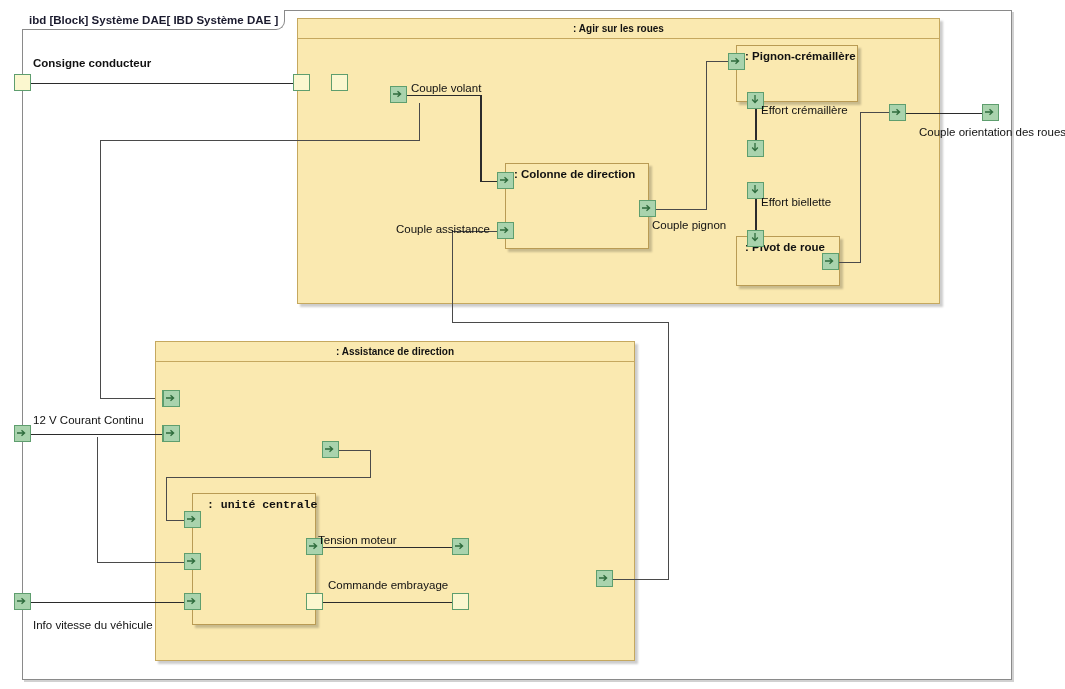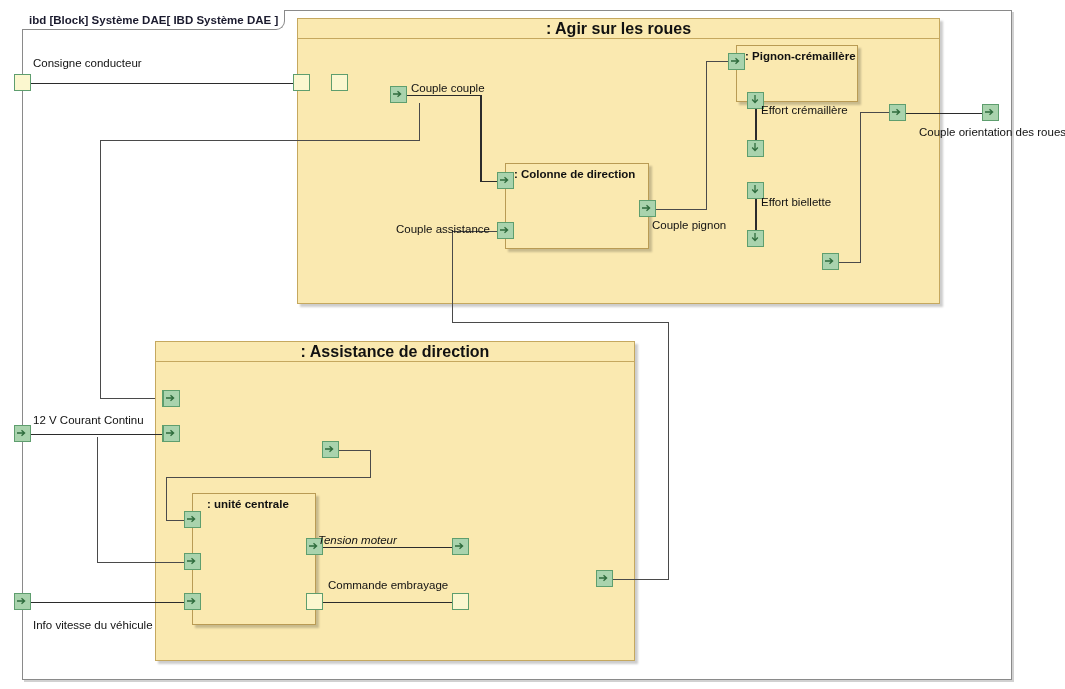--- a/index.html
+++ b/index.html
@@ -16,21 +16,21 @@
              font-size:11.5px;font-weight:bold;color:#1a1a2e;white-space:nowrap;
              border-bottom-right-radius:9px;}
 
   
   .part{position:absolute;background:#fae9b0;border:1px solid #b99b54;
         box-shadow:3px 3px 2px 0 rgba(0,0,0,.20);}
   .part.outerpart{background:#fae9b0;border:1px solid #c5a85f;}
   .part-hdr{position:absolute;left:0;right:0;top:0;height:19px;
             border-bottom:1px solid #c5a85f;
             display:flex;align-items:center;justify-content:center;
-            font-size:16px;font-weight:bold;color:#111;white-space:nowrap;}
+            font-size:10px;font-weight:bold;color:#111;white-space:nowrap;}
   .part-title{position:absolute;left:0;right:0;top:2px;height:16px;
               display:flex;align-items:center;justify-content:center;
               font-size:11.5px;font-weight:bold;color:#111;white-space:nowrap;}
   .part-title.lft{justify-content:flex-start;padding-left:8px;}
 
   
   .port{position:absolute;width:17px;height:17px;box-sizing:border-box;
         border:1.5px solid #5e9e6e;background:#a9d3ad;}
   .port.plain{background:#fbf7cf;border:1.5px solid #5e9e6e;}
   .port svg{position:absolute;left:0;top:0;width:14px;height:14px;}
@@ -91,20 +91,25 @@
     <div class="part-title lft">
       <span>: Pignon-crémaillère</span>
     </div>
   </div>
 
   <div class="ln v" style="left:755px;top:100px;height:48px;"></div>
 
 
   <div class="ln v" style="left:755px;top:190px;height:48px;"></div>
 
+  <div class="part" style="left:736px;top:236px;width:102px;height:48px;">
+    <div class="part-title lft">
+      <span>: Pivot de roue</span>
+    </div>
+  </div>
 
   <div class="ln thin h" style="left:838px;top:261.5px;width:23px;"></div>
   <div class="ln thin v" style="left:860px;top:112px;height:150px;"></div>
   <div class="ln thin h" style="left:860px;top:112px;width:30px;"></div>
 
   <div class="ln h" style="left:905px;top:112.5px;width:80px;"></div>
 
   <div class="part outerpart" style="left:155px;top:341px;width:478px;height:318px;">
     <div class="part-hdr">
       <span>: Assistance de direction</span>
@@ -112,21 +117,21 @@
   </div>
 
 
   <div class="ln thin h" style="left:339px;top:449.5px;width:32px;"></div>
   <div class="ln thin v" style="left:370px;top:449.5px;height:28px;"></div>
   <div class="ln thin h" style="left:166px;top:476.5px;width:205px;"></div>
   <div class="ln thin v" style="left:166px;top:476.5px;height:44px;"></div>
   <div class="ln thin h" style="left:166px;top:519.5px;width:18px;"></div>
 
   <div class="part" style="left:192px;top:493px;width:122px;height:130px;">
-    <div class="part-title lft" style="padding-left:14px;">
+    <div class="part-title lft" style="padding-left:14px;font-family:Liberation Mono, monospace;">
       <span>: unité centrale</span>
     </div>
   </div>
 
   <div class="ln h" style="left:314px;top:546.5px;width:139px;"></div>
 
   <div class="ln h" style="left:314px;top:601.5px;width:139px;"></div>
 
 
   <div class="ln thin h" style="left:613px;top:578.5px;width:56px;"></div>
@@ -136,21 +141,21 @@
   <div class="ln thin h" style="left:452px;top:230.5px;width:46px;"></div>
 
   <div class="ln h" style="left:30px;top:433.5px;width:141px;"></div>
 
   <div class="ln thin v" style="left:97px;top:437px;height:125px;"></div>
   <div class="ln thin h" style="left:97px;top:561.5px;width:95px;"></div>
 
   <div class="ln h" style="left:30px;top:601.5px;width:162px;"></div>
 
   <div class="port plain" style="left:14px;top:74px;"></div>
-  <div class="lbl ext" style="left:33px;top:57px;">Consigne conducteur</div>
+  <div class="lbl ext" style="left:33px;top:57px;font-weight:bold;">Consigne conducteur</div>
 
   <div class="port" style="left:14px;top:425px;">
     <svg viewBox="0 0 14 14">
       <path d="M2 7 H9 M6.5 4.2 L9.6 7 L6.5 9.8" fill="none" stroke="#2e6b3c" stroke-width="1.3"></path>
     </svg>
   </div>
   <div class="lbl ext" style="left:33px;top:414px;">12 V Courant Continu</div>
 
   <div class="port" style="left:14px;top:593px;">
     <svg viewBox="0 0 14 14">
@@ -172,21 +177,21 @@
       <path d="M2 7 H9 M6.5 4.2 L9.6 7 L6.5 9.8" fill="none" stroke="#2e6b3c" stroke-width="1.3"></path>
     </svg>
   </div>
 
   <div class="port plain" style="left:331px;top:74px;"></div>
   <div class="port" style="left:390px;top:86px;">
     <svg viewBox="0 0 14 14">
       <path d="M2 7 H9 M6.5 4.2 L9.6 7 L6.5 9.8" fill="none" stroke="#2e6b3c" stroke-width="1.3"></path>
     </svg>
   </div>
-  <div class="lbl" style="left:411px;top:82px;">Couple couple</div>
+  <div class="lbl" style="left:411px;top:82px;">Couple volant</div>
 
   <div class="port" style="left:497px;top:172px;">
     <svg viewBox="0 0 14 14">
       <path d="M2 7 H9 M6.5 4.2 L9.6 7 L6.5 9.8" fill="none" stroke="#2e6b3c" stroke-width="1.3"></path>
     </svg>
   </div>
   <div class="port" style="left:497px;top:222px;">
     <svg viewBox="0 0 14 14">
       <path d="M2 7 H9 M6.5 4.2 L9.6 7 L6.5 9.8" fill="none" stroke="#2e6b3c" stroke-width="1.3"></path>
     </svg>
@@ -281,21 +286,21 @@
     <svg viewBox="0 0 14 14">
       <path d="M2 7 H9 M6.5 4.2 L9.6 7 L6.5 9.8" fill="none" stroke="#2e6b3c" stroke-width="1.3"></path>
     </svg>
   </div>
 
   <div class="port" style="left:306px;top:538px;">
     <svg viewBox="0 0 14 14">
       <path d="M2 7 H9 M6.5 4.2 L9.6 7 L6.5 9.8" fill="none" stroke="#2e6b3c" stroke-width="1.3"></path>
     </svg>
   </div>
-  <div class="lbl" style="left:318px;top:534px;font-style:italic;">Tension moteur</div>
+  <div class="lbl" style="left:318px;top:534px;">Tension moteur</div>
   <div class="port plain" style="left:306px;top:593px;"></div>
   <div class="lbl" style="left:328px;top:579px;">Commande embrayage</div>
 
   <div class="port" style="left:452px;top:538px;">
     <svg viewBox="0 0 14 14">
       <path d="M2 7 H9 M6.5 4.2 L9.6 7 L6.5 9.8" fill="none" stroke="#2e6b3c" stroke-width="1.3"></path>
     </svg>
   </div>
   <div class="port plain" style="left:452px;top:593px;"></div>
   <div class="port" style="left:596px;top:570px;">

